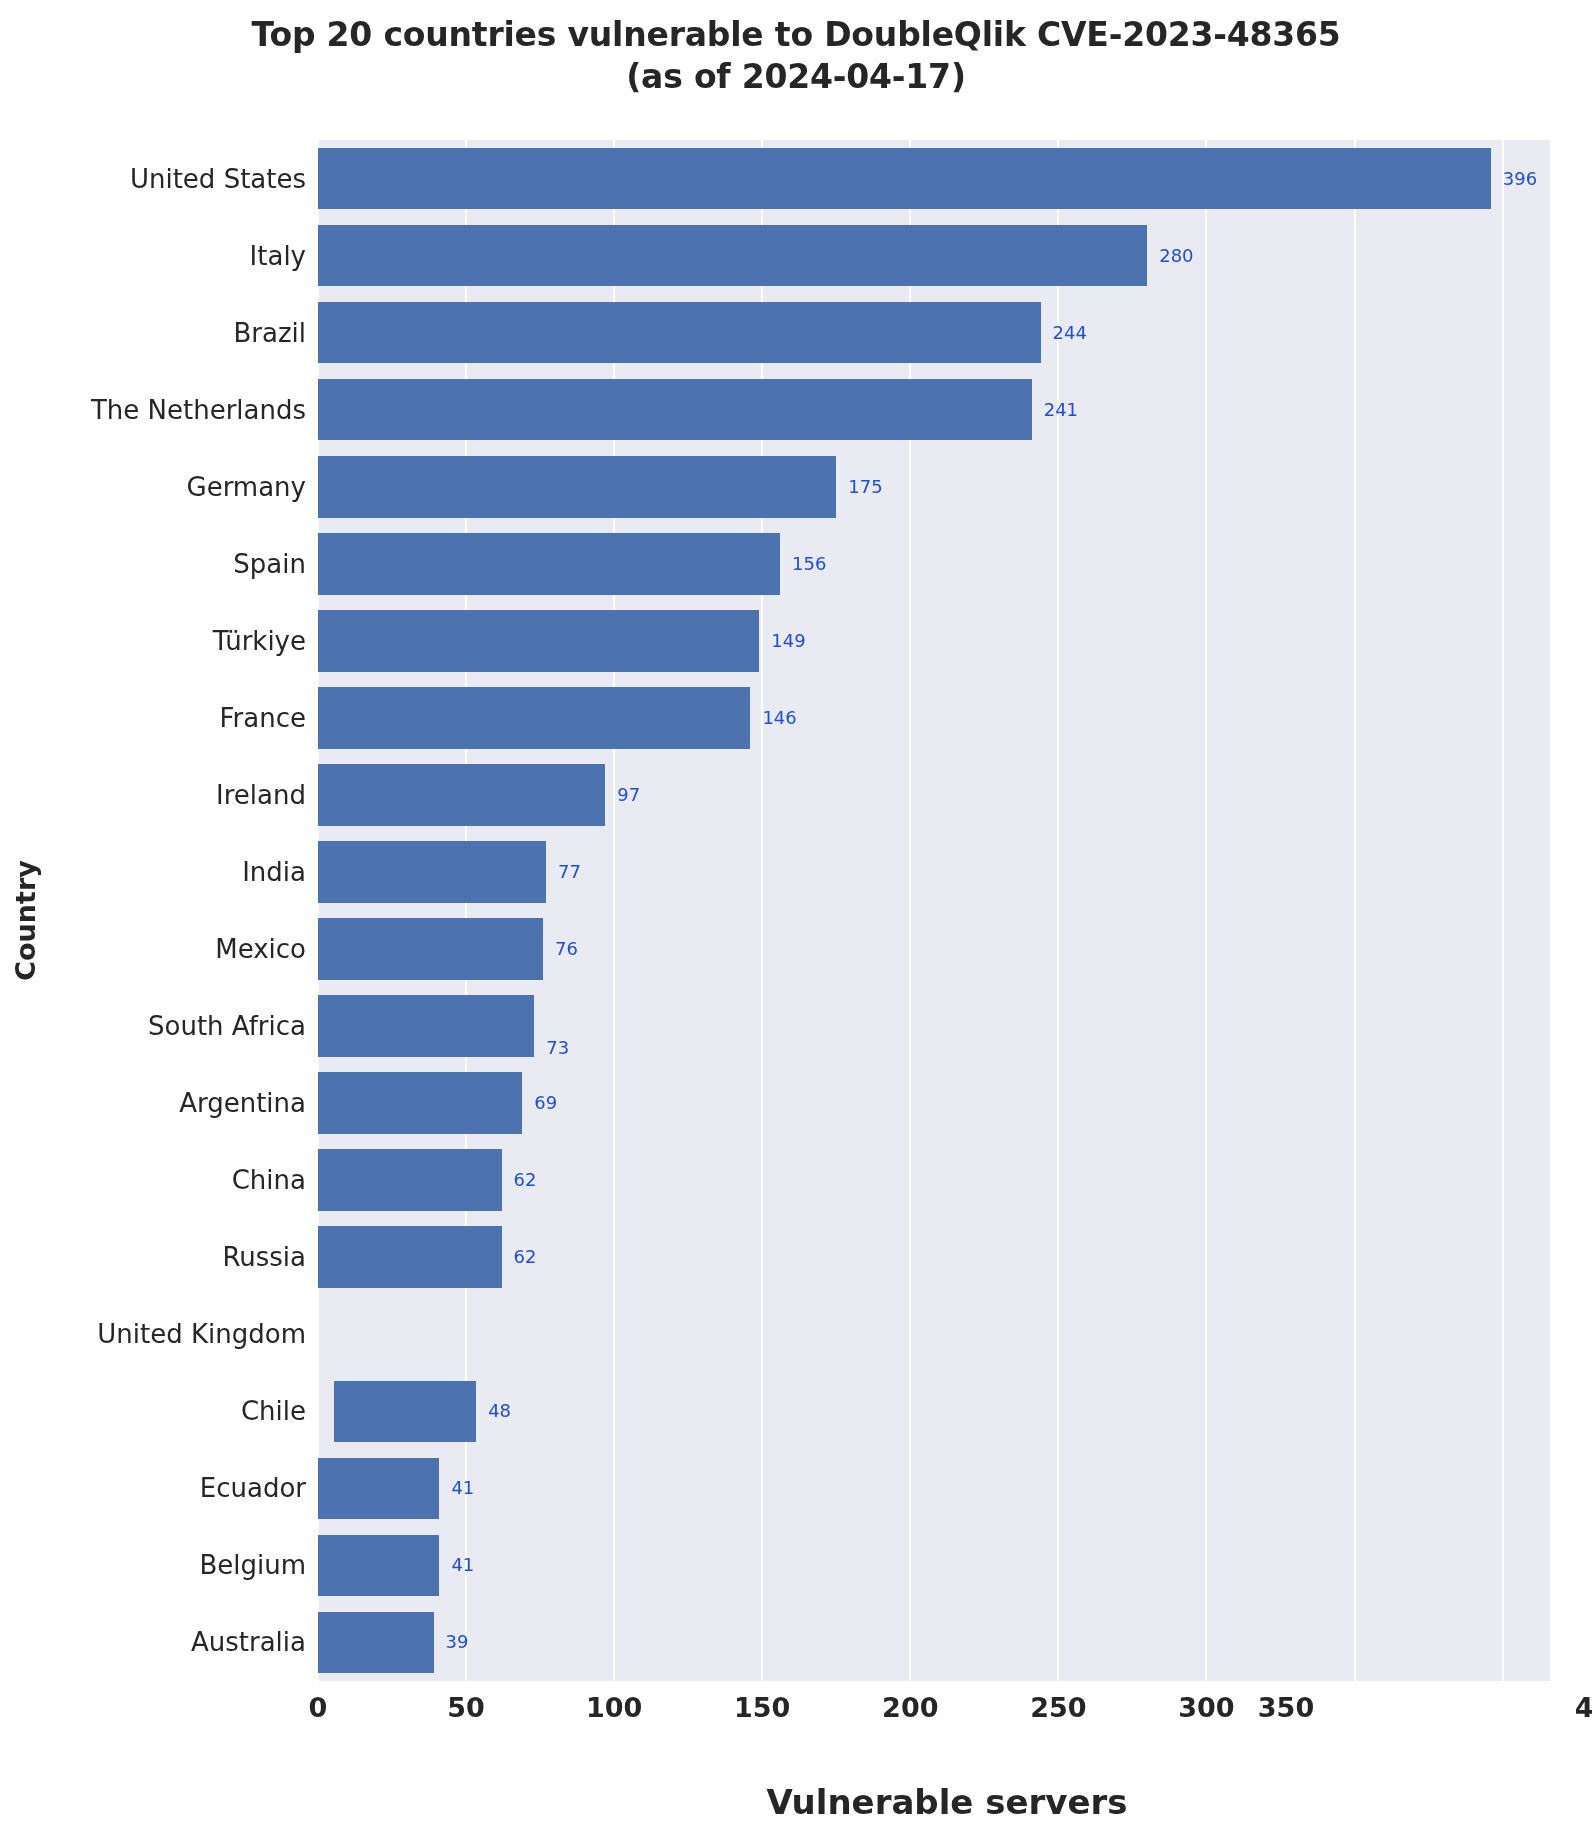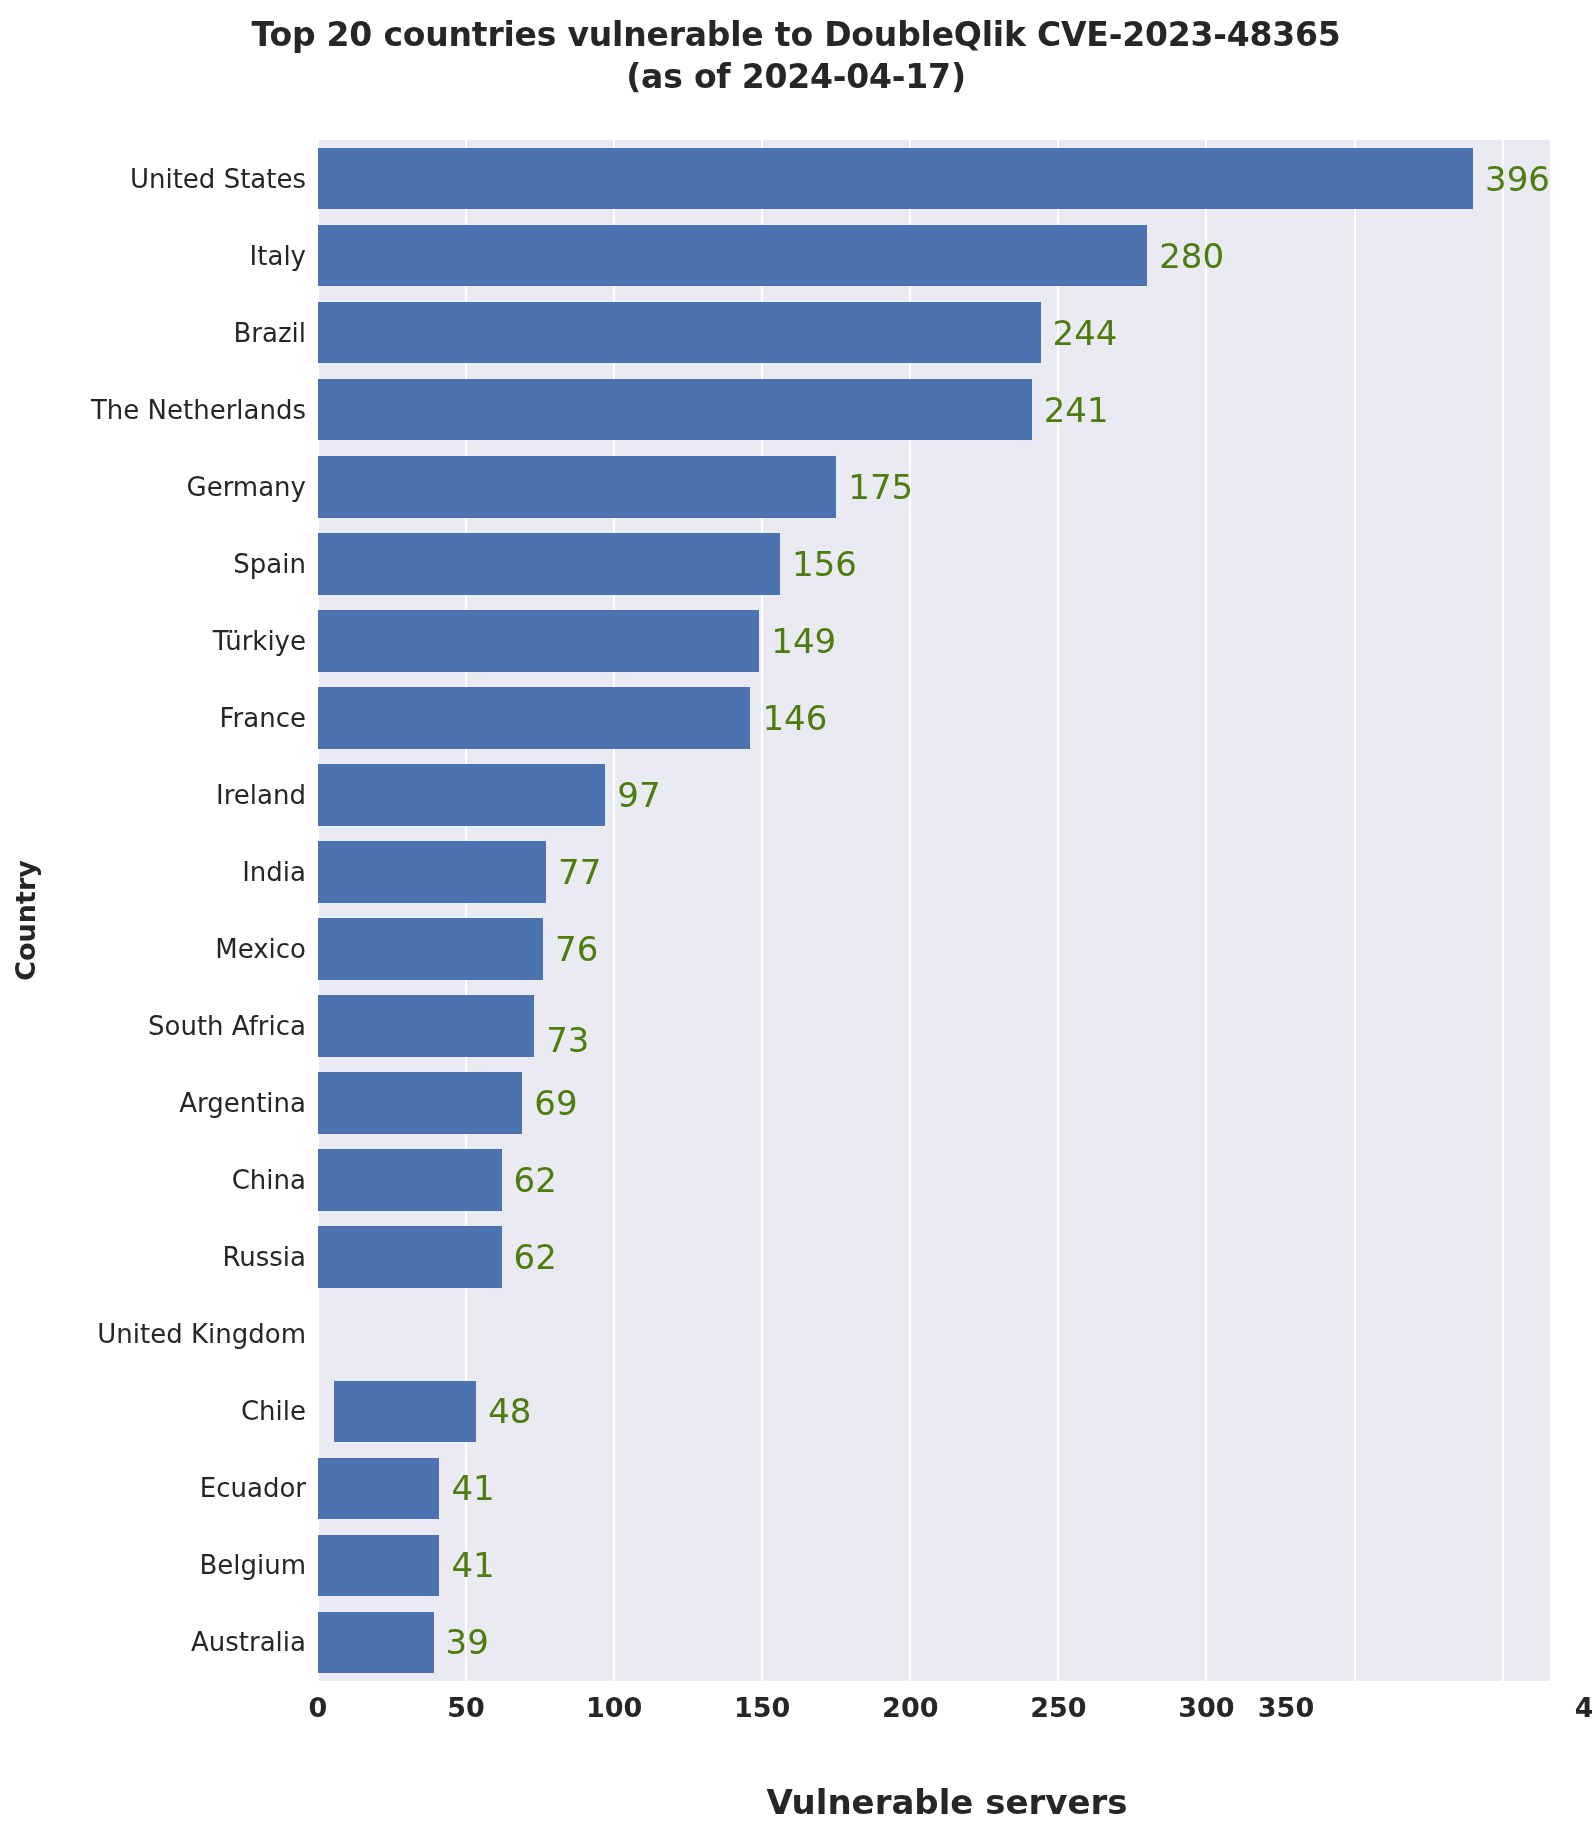--- a/index.html
+++ b/index.html
@@ -102,22 +102,22 @@
     left: 0;
     right: 0;
     display: flex;
     align-items: center;
   }
   .bar {
     height: 100%;
     background: #4c72b0;
   }
   .bar-value {
-    font-size: 34px;
-    color: #4d7c0f;
+    font-size: 18px;
+    color: #1d4ed8;
     margin-left: 12px;
     white-space: nowrap;
     line-height: 1;
   }
 
   
   .ytick {
     position: absolute;
     right: 1286px;          
     text-align: right;

